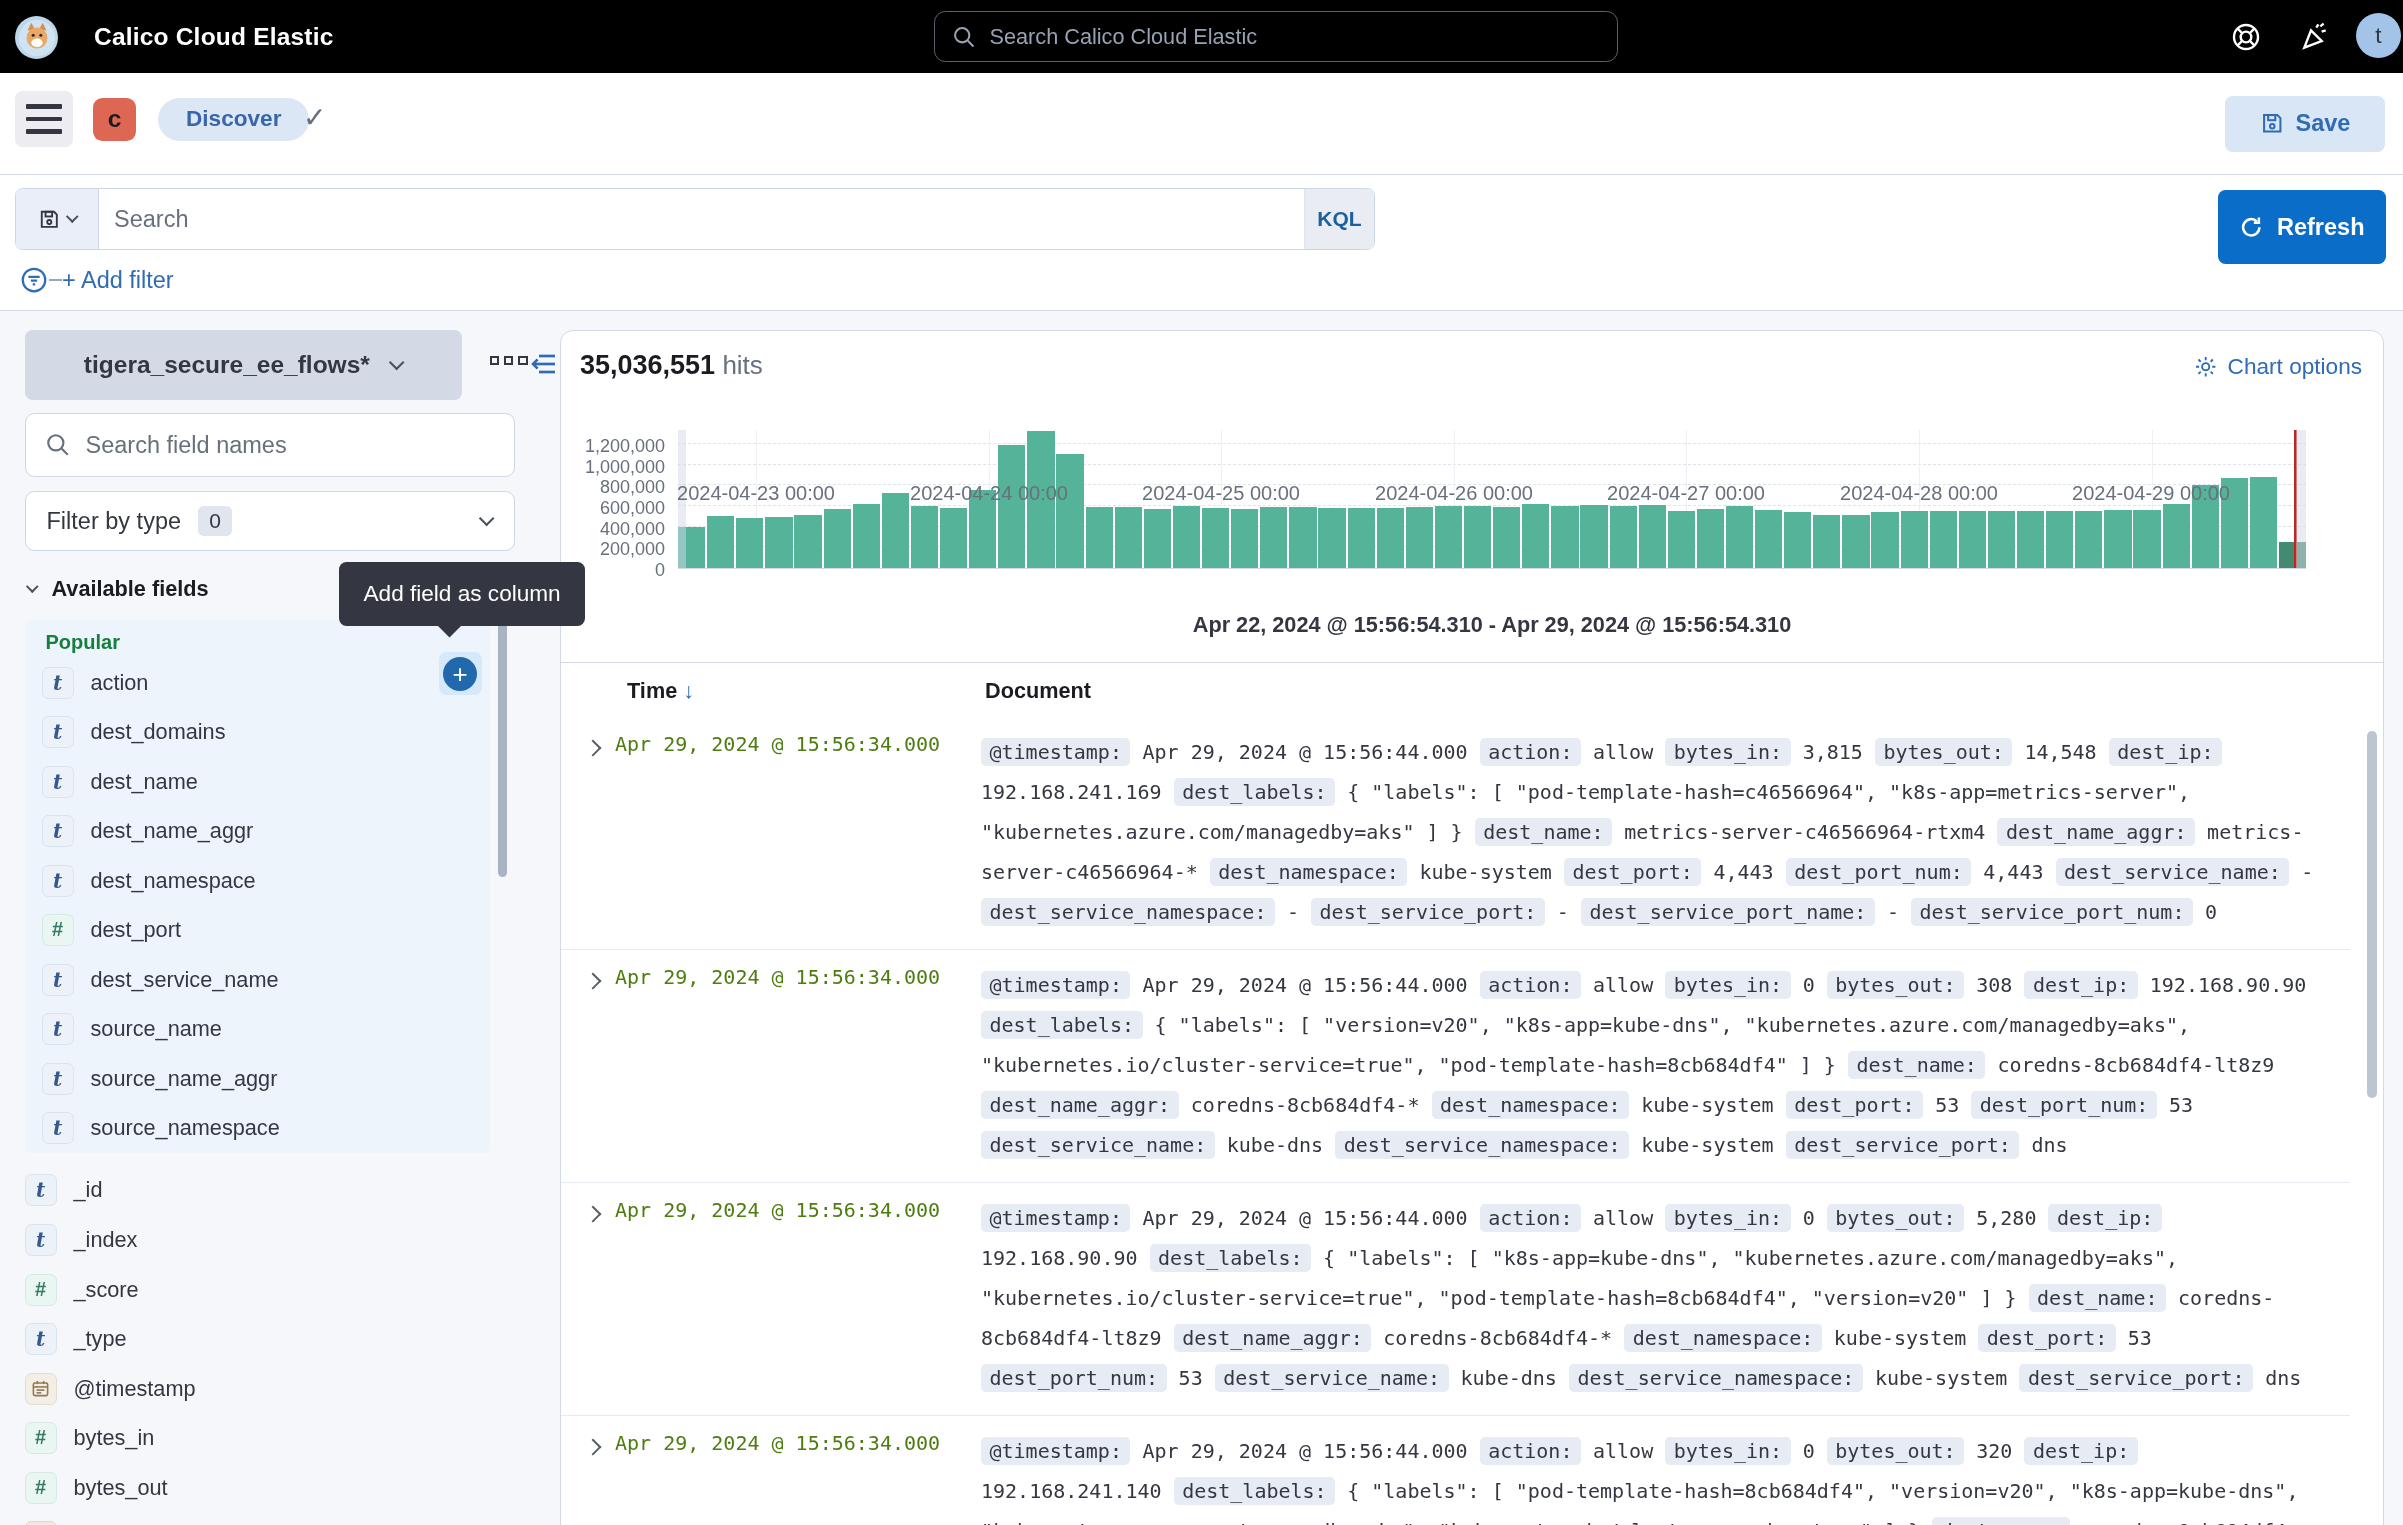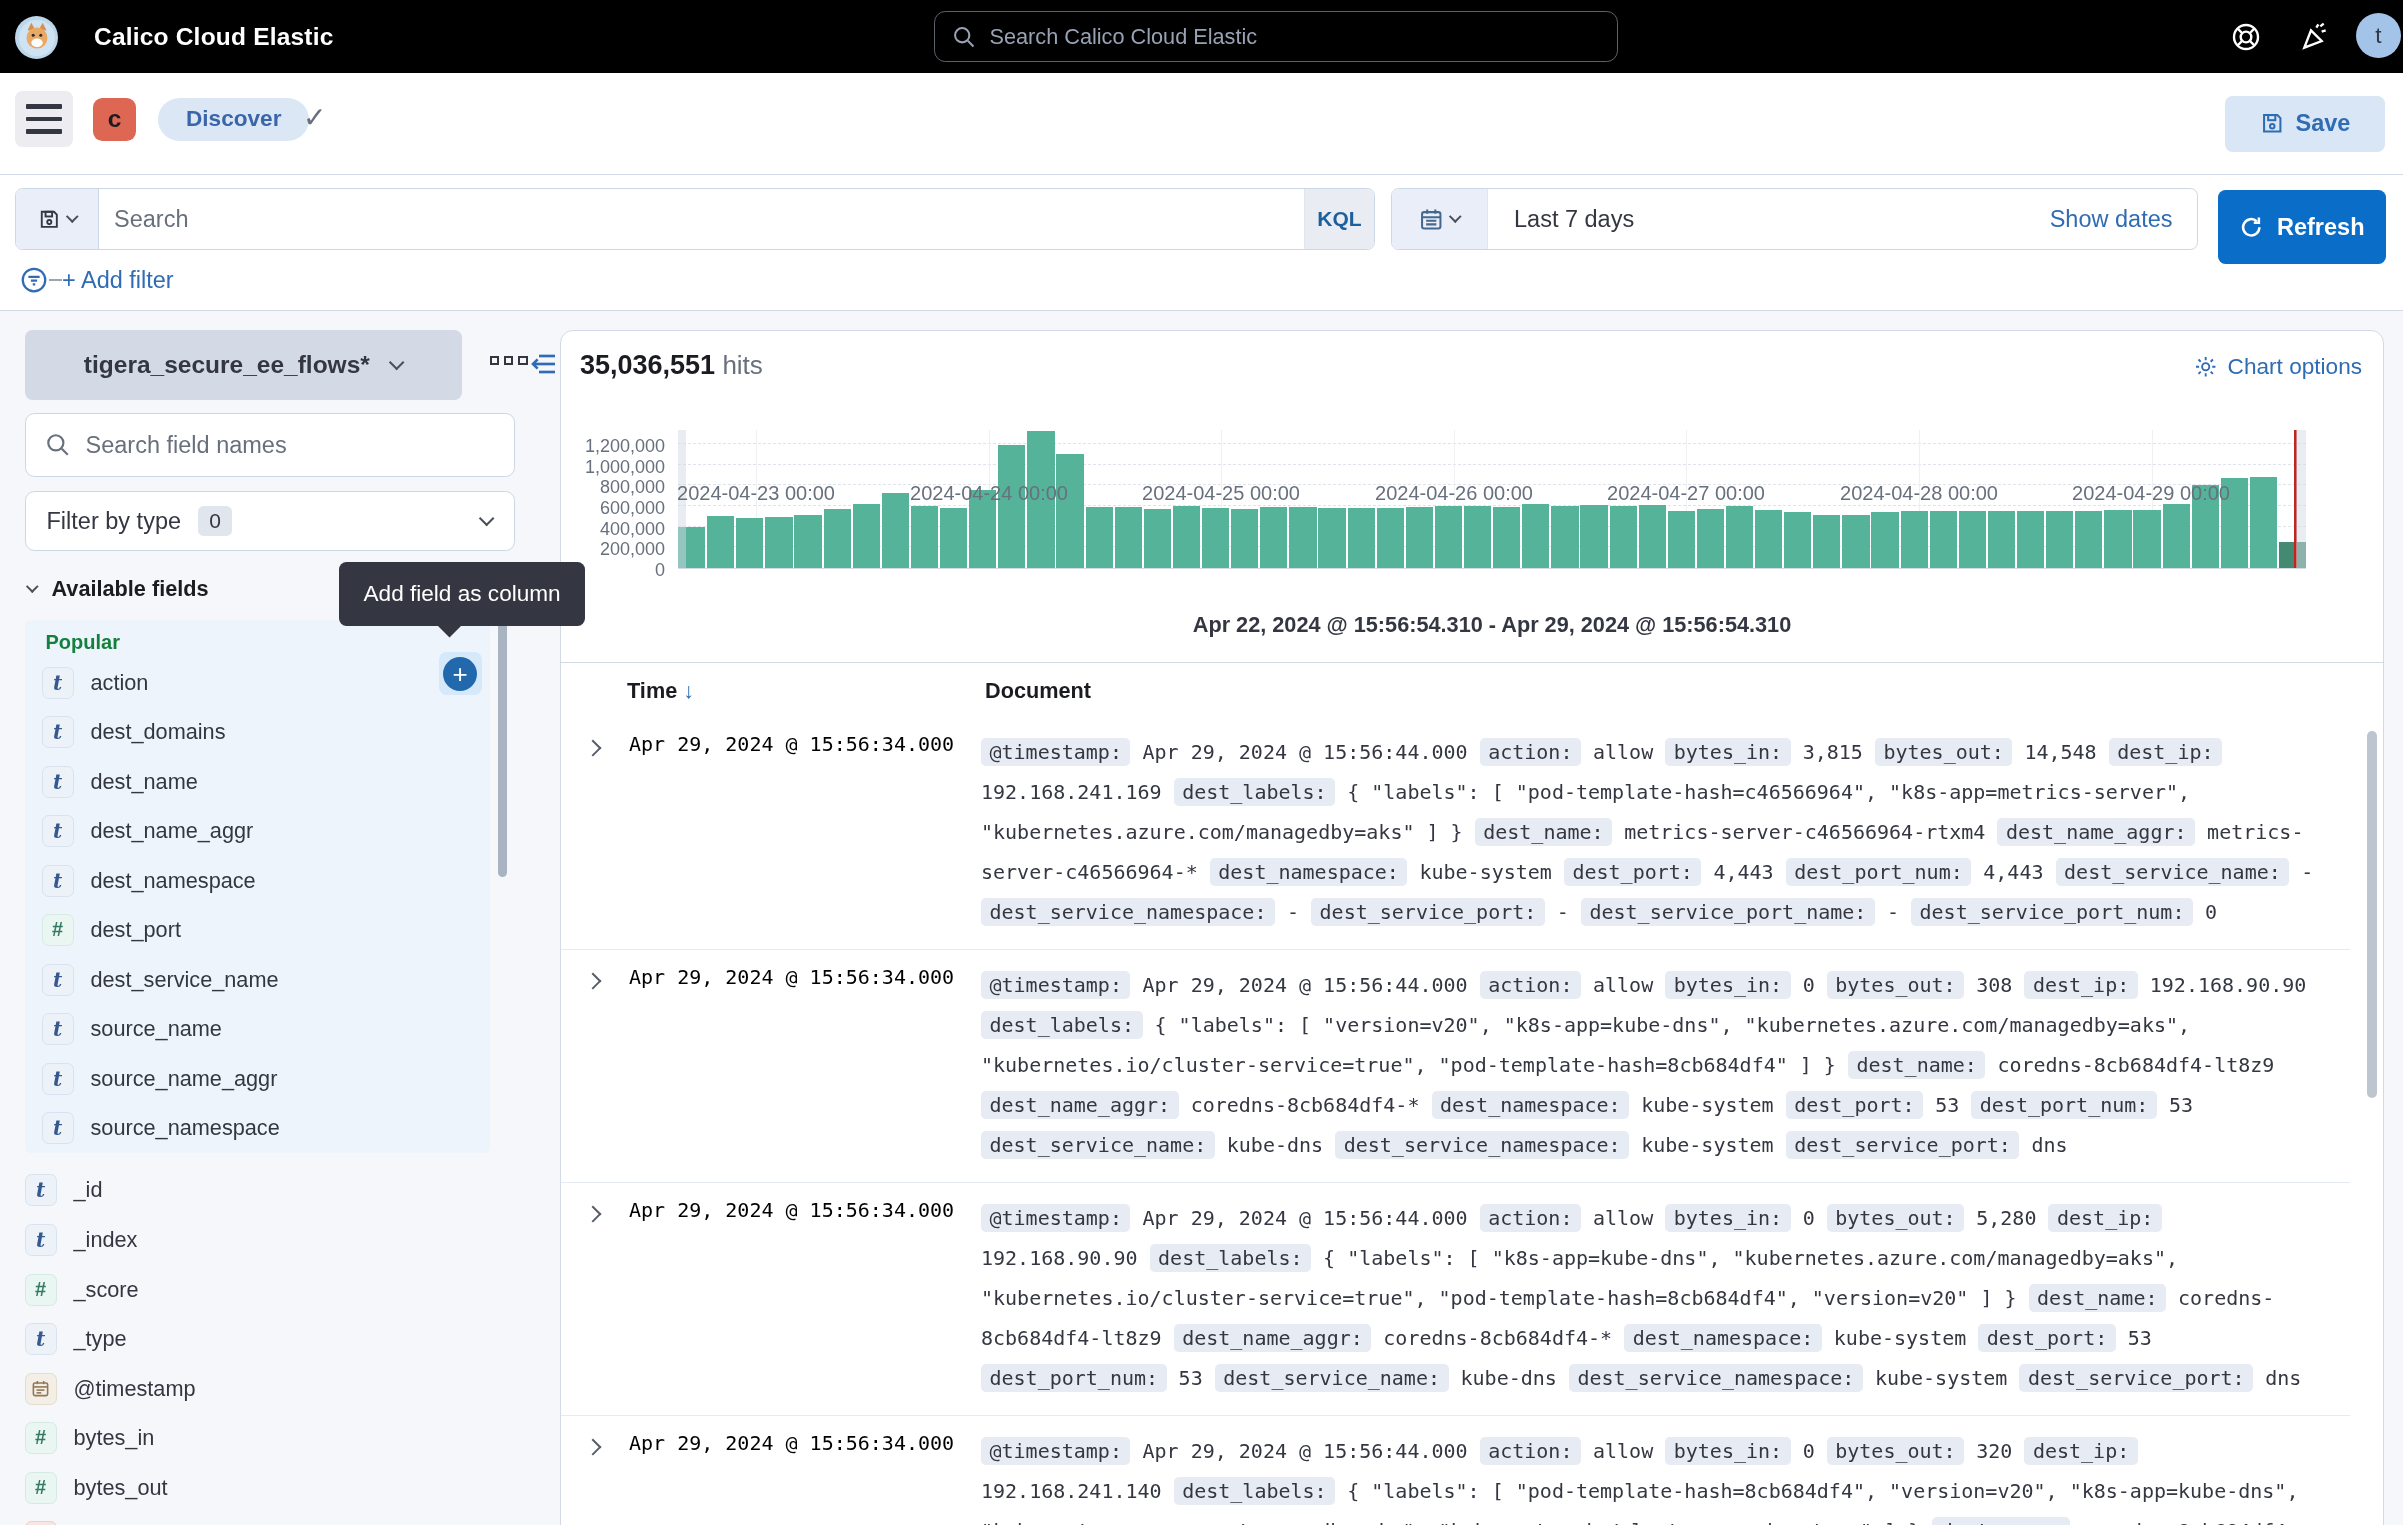--- a/index.html
+++ b/index.html
@@ -110,21 +110,21 @@
   #caption { position:absolute; left:117px; top:281px; width:1628px; text-align:center; font-size:21.7px; font-weight:600; color:#343741; }
   
   #thead-line { position:absolute; left:0; top:331px; width:100%; border-top:0.9px solid #d3dae6; }
   #th-time { position:absolute; left:66px; top:347px; font-size:21.7px; font-weight:bold; color:#1a1c21; }
   #th-time .arrow { color:#2f6cb3; font-weight:normal; }
   #th-doc { position:absolute; left:424px; top:347px; font-size:21.7px; font-weight:bold; color:#1a1c21; }
   #rows { position:absolute; left:0; top:386px; width:1789px; }
   .trow { position:relative; border-bottom:0.9px solid #e6ebf2; padding:15px 0 13px 0; min-height:233px; }
   .expand { position:absolute; left:26px; top:24.5px; width:12.2px; height:12.2px; border-right:2.8px solid #555c66;
     border-bottom:2.8px solid #555c66; transform:rotate(-45deg); }
-  .ttime { position:absolute; left:68px; top:15px; font-family:"DejaVu Sans Mono",monospace; font-size:20px; color:#000000; }
+  .ttime { position:absolute; left:54px; top:15px; font-family:"DejaVu Sans Mono",monospace; font-size:20px; color:#4d7c0f; }
   .tdoc { margin-left:420px; width:1347px; font-family:"DejaVu Sans Mono",monospace; font-size:20px;
     line-height:40px; color:#343741; word-break:break-word; }
   .pill { background:#e7ecf4; border-radius:4.7px; padding:1.9px 8.5px; }
   #table-scroll { position:absolute; right:5.6px; top:400px; width:10.4px; height:367px; background:#99a6b7; opacity:.65; border-radius:5.6px; }
 
   svg { display:block; }
   .chev { display:inline-block; width:11.3px; height:11.3px; border-right:2.8px solid #495057; border-bottom:2.8px solid #495057;
     transform:rotate(45deg); margin-top:-5.6px; }
   .chev.small { width:8.5px; height:8.5px; border-width:2.4px; }
 </style>
@@ -193,35 +193,20 @@
       <svg width="22.6" height="22.6" viewBox="0 0 24 24" fill="none" stroke="#343741" stroke-width="2">
         <path d="M4 4h13l3 3v13H4z"></path>
           <rect x="8" y="4" width="7" height="5"></rect>
           <circle cx="12" cy="15" r="2.2"></circle>
       </svg>
       <span class="chev small"></span>
     </div>
     <div id="qb-ph">Search</div>
     <div id="qb-kql">KQL</div>
   </div>
-  <div id="datepicker">
-    <div id="dp-left">
-      <svg width="24.5" height="24.5" viewBox="0 0 24 24" fill="none" stroke="#45688f" stroke-width="2">
-        <rect x="3" y="5" width="18" height="16" rx="2"></rect>
-          <line x1="3" y1="10" x2="21" y2="10"></line>
-        <line x1="8" y1="2.5" x2="8" y2="6.5"></line>
-          <line x1="16" y1="2.5" x2="16" y2="6.5"></line>
-        <line x1="7" y1="13.5" x2="17" y2="13.5"></line>
-          <line x1="7" y1="17" x2="17" y2="17"></line>
-      </svg>
-      <span class="chev small"></span>
-    </div>
-    <span id="dp-range">Last 7 days</span>
-    <span id="dp-show">Show dates</span>
-  </div>
   <div id="refresh-btn">
     <svg width="24.5" height="24.5" viewBox="0 0 24 24" fill="none" stroke="#fff" stroke-width="2.4">
       <path d="M20 12a8 8 0 1 1-2.5-5.8"></path>
         <polyline points="19.5,2.5 19.5,7.5 14.5,7.5" fill="none"></polyline>
     </svg>
     <span>Refresh</span>
   </div>
   <div id="filter-row">
     <svg width="30" height="30" viewBox="0 0 24 24" fill="none" stroke="#2f6cb3" stroke-width="1.8">
       <circle cx="12" cy="12" r="9"></circle>

